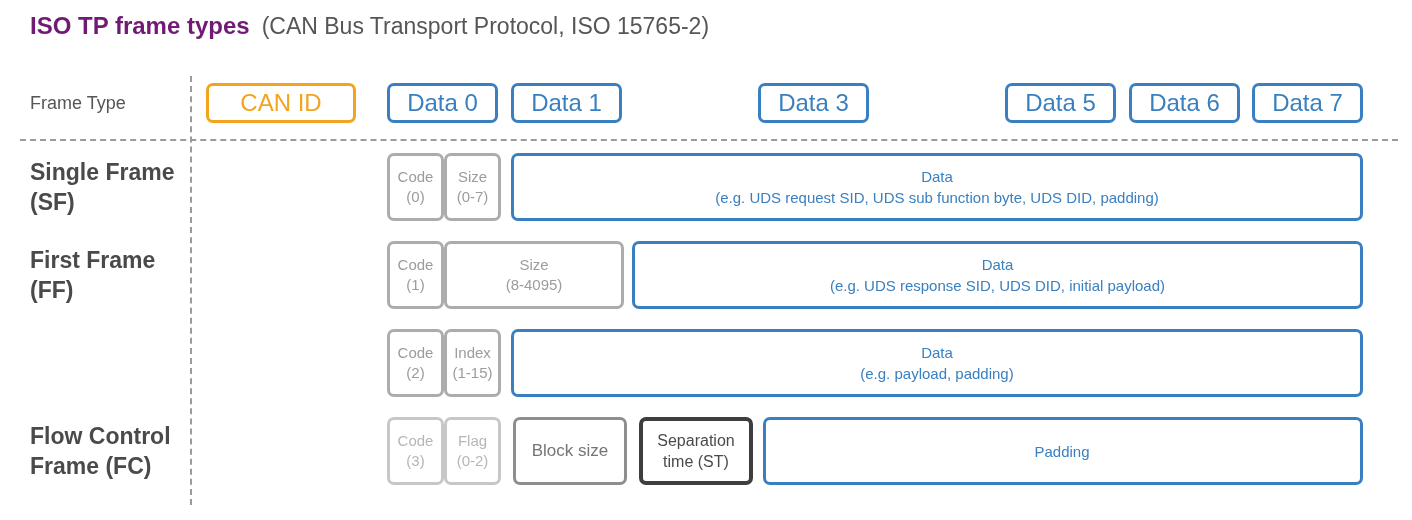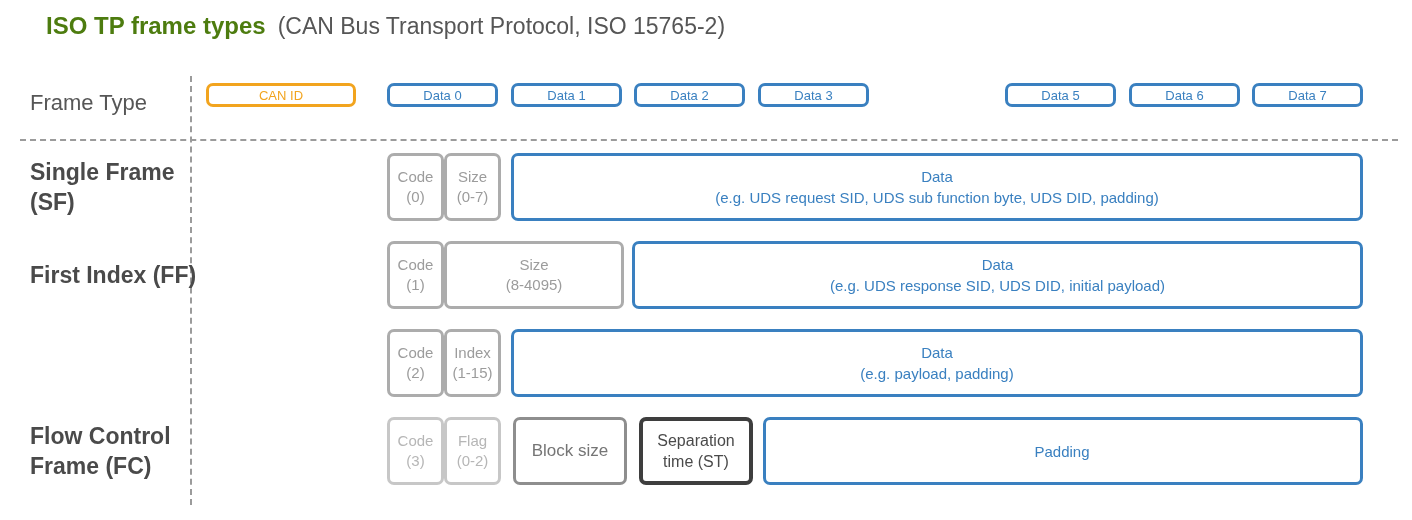--- a/index.html
+++ b/index.html
@@ -15,38 +15,38 @@
     --dark-text:#4A4A4A;
     --label-color:#4A4A4A;
     --dash-color:#9B9B9B;
   }
   html,body{margin:0;padding:0;background:#ffffff;}
   .canvas{
     position:relative;width:1412px;height:520px;background:#ffffff;overflow:hidden;
     font-family:"Liberation Sans","DejaVu Sans",sans-serif;
   }
   .title{position:absolute;left:30px;top:12px;white-space:nowrap;}
-  .title .main{font-size:24px;font-weight:700;color:#4d7c0f;margin-left:16px;}
+  .title .main{font-size:24px;font-weight:700;color:#701a75;}
   .title .sub{font-size:23px;font-weight:400;color:#565656;margin-left:12px;margin-top:12px;}
   .frame-type{position:absolute;left:30px;top:83px;height:40px;display:flex;align-items:center;
-    font-size:22px;color:#565656;}
+    font-size:18px;color:#565656;}
   .vdash{position:absolute;left:190px;top:76px;height:429px;width:0;border-left:2px dashed var(--dash-color);}
   .hdash{position:absolute;left:20px;top:139px;width:1378px;height:0;border-top:2px dashed var(--dash-color);}
   .box{
     position:absolute;box-sizing:border-box;border-radius:7px;
     display:flex;align-items:center;justify-content:center;text-align:center;
     background:#ffffff;
   }
   .box.orange{border:3px solid var(--accent-orange);color:var(--accent-orange);}
   .box.blue{border:3px solid var(--accent-blue);color:var(--accent-blue);}
   .box.gray{border:3px solid var(--gray-border);color:var(--gray-text);}
   .box.lightgray{border:3px solid var(--lightgray-border);color:var(--lightgray-text);}
   .box.midgray{border:3px solid var(--midgray-border);color:var(--midgray-text);}
   .box.dark{border:4px solid var(--dark-border);color:var(--dark-text);}
-  .hdr{height:24px;top:83px;font-size:13px;}
+  .hdr{height:40px;top:83px;font-size:24px;}
   .cell{height:68px;}
   .pre{white-space:pre-line;}
   .small{width:57px;font-size:15px;line-height:20px;}
   .datatxt{font-size:15px;line-height:21px;padding:0 10px;}
   .block{font-size:17px;}
   .sep{font-size:16px;line-height:21px;}
   .row-label{
     position:absolute;left:30px;width:168px;height:68px;display:flex;align-items:center;
     font-size:23px;line-height:30px;font-weight:700;color:var(--label-color);
   }
@@ -59,38 +59,37 @@
   <div class="title">
     <span class="main">ISO TP frame types</span><span class="sub">(CAN Bus Transport Protocol, ISO 15765-2)</span>
   </div>
 
   <div class="frame-type">Frame Type</div>
 
   <div class="box orange hdr" style="left:206px;width:150px;">CAN ID</div>
 
   <div class="box blue hdr" style="left:387px;width:111px;">Data 0</div>
   <div class="box blue hdr" style="left:511px;width:111px;">Data 1</div>
-  <div class="box blue hdr" style="left:634px;width:111px;">Data 2</div>
   <div class="box blue hdr" style="left:758px;width:111px;">Data 3</div>
   <div class="box blue hdr" style="left:1005px;width:111px;">Data 5</div>
   <div class="box blue hdr" style="left:1129px;width:111px;">Data 6</div>
   <div class="box blue hdr" style="left:1252px;width:111px;">Data 7</div>
 
   <div class="hdash"></div>
   <div class="vdash"></div>
 
   <div class="row-label" style="top:153px;">Single Frame (SF)</div>
   <div class="box gray cell small pre" style="left:387px;top:153px;">Code
 (0)</div>
   <div class="box gray cell small pre" style="left:444px;top:153px;">Size
 (0-7)</div>
   <div class="box blue cell datatxt pre" style="left:511px;top:153px;width:852px;">Data
 (e.g. UDS request SID, UDS sub function byte, UDS DID, padding)</div>
 
-  <div class="row-label" style="top:241px;">First Index (FF)</div>
+  <div class="row-label" style="top:241px;">First Frame (FF)</div>
   <div class="box gray cell small pre" style="left:387px;top:241px;">Code
 (1)</div>
   <div class="box gray cell pre" style="left:444px;top:241px;width:180px;font-size:15px;line-height:20px;">Size
 (8-4095)</div>
   <div class="box blue cell datatxt pre" style="left:632px;top:241px;width:731px;">Data
 (e.g. UDS response SID, UDS DID, initial payload)</div>
 
   <div class="box gray cell small pre" style="left:387px;top:329px;">Code
 (2)</div>
   <div class="box gray cell small pre" style="left:444px;top:329px;">Index

